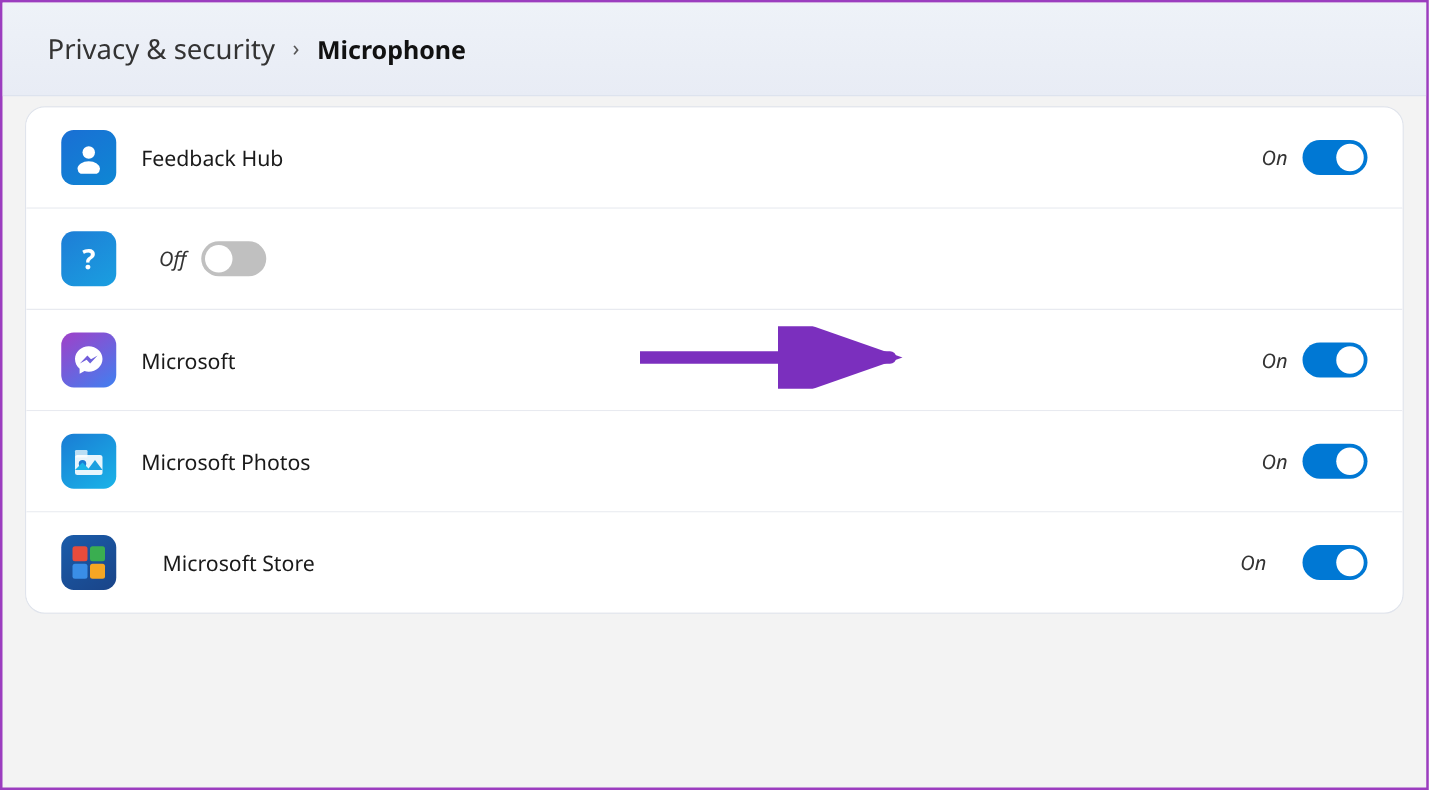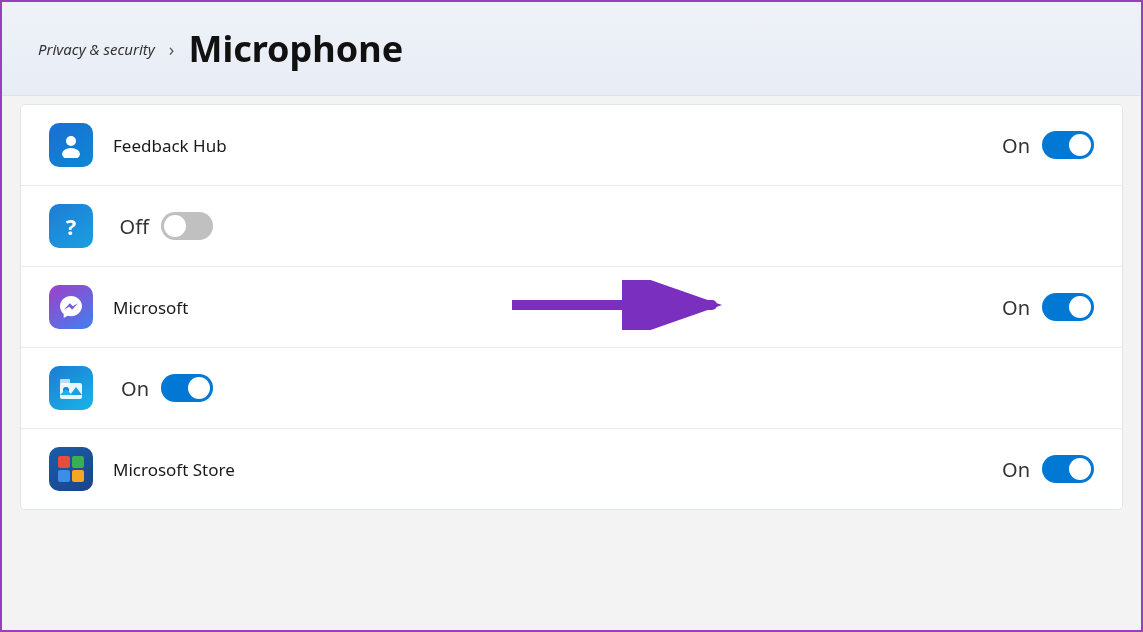--- a/index.html
+++ b/index.html
@@ -16,58 +16,58 @@
     .header {
       background: linear-gradient(180deg, #eef2f8 0%, #e8ecf5 100%);
       padding: 22px 36px 22px 36px;
       display: flex;
       align-items: center;
       gap: 10px;
       border-bottom: 1px solid #dde3ee;
     }
 
     .breadcrumb-prefix {
-      font-size: 15px;
+      font-size: 22px;
       color: #333;
       font-weight: 400;
-      font-style: italic;
     }
 
     .breadcrumb-chevron {
       font-size: 18px;
       color: #555;
       margin: 0 4px;
     }
 
     .breadcrumb-current {
-      font-size: 36px;
+      font-size: 20px;
       font-weight: 700;
       color: #111;
       text-align: center;
     }
 
     .content {
       background: #fff;
       margin: 8px 18px;
-      border-radius: 5px;
+      border-radius: 16px;
       overflow: hidden;
       border: 1px solid #e0e4ec;
     }
 
     .app-row {
       display: flex;
       align-items: center;
       padding: 18px 28px;
       border-bottom: 1px solid #e8eaf0;
       background: #fff;
       position: relative;
     }
 
     .app-row:last-child {
       border-bottom: none;
+      gap: 17px;
     }
 
     .app-icon {
       width: 44px;
       height: 44px;
       border-radius: 10px;
       margin-right: 20px;
       flex-shrink: 0;
       display: flex;
       align-items: center;
@@ -82,25 +82,26 @@
       flex: 1;
     }
 
     .arrow-annotation {
       position: absolute;
       left: 50%;
       transform: translateX(-60px);
     }
 
     .status-label {
-      font-size: 20px;
+      font-size: 16px;
       color: #333;
       margin-right: 12px;
       min-width: 36px;
       text-align: right;
+      font-style: italic;
     }
 
     
     .toggle {
       position: relative;
       width: 52px;
       height: 28px;
       flex-shrink: 0;
     }
 
@@ -246,20 +247,21 @@
   <div class="app-row">
     <div class="app-icon icon-photos">
       <svg width="26" height="26" viewBox="0 0 26 26">
         <rect x="2" y="8" width="22" height="16" rx="2" fill="white" opacity="0.9"></rect>
         <circle cx="8" cy="15" r="3" fill="#1a7cd4"></circle>
         <path d="M12 20 L18 12 L24 20 Z" fill="#1a9fe0"></path>
         <path d="M2 20 L8 14 L14 20 Z" fill="#1ab4e8"></path>
         <rect x="2" y="4" width="10" height="6" rx="1" fill="white" opacity="0.7"></rect>
       </svg>
     </div>
+    <span class="app-name">Microsoft Photos</span>
     <span class="status-label">On</span>
     <div class="toggle">
       <div class="toggle-track on">
         <div class="toggle-thumb"></div>
       </div>
     </div>
   </div>
 
   <div class="app-row">
     <div class="app-icon icon-store">

